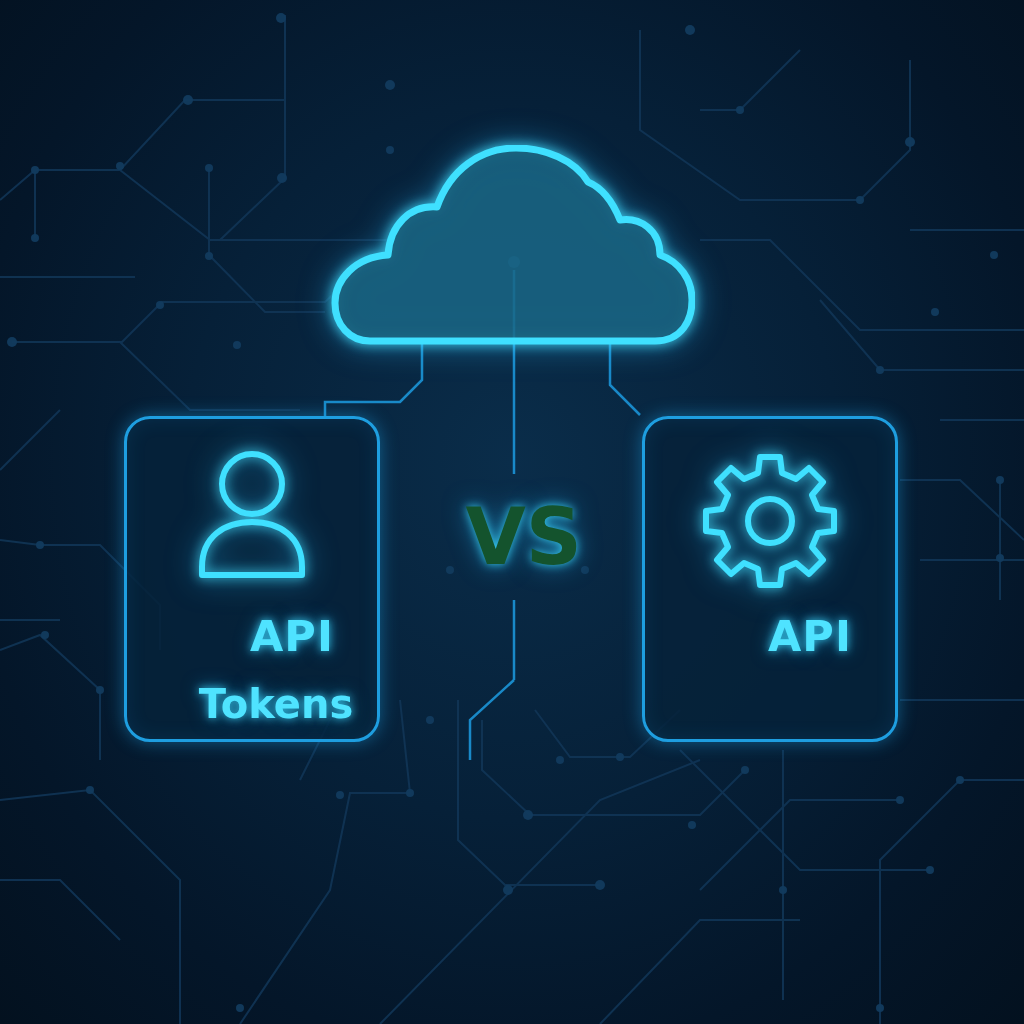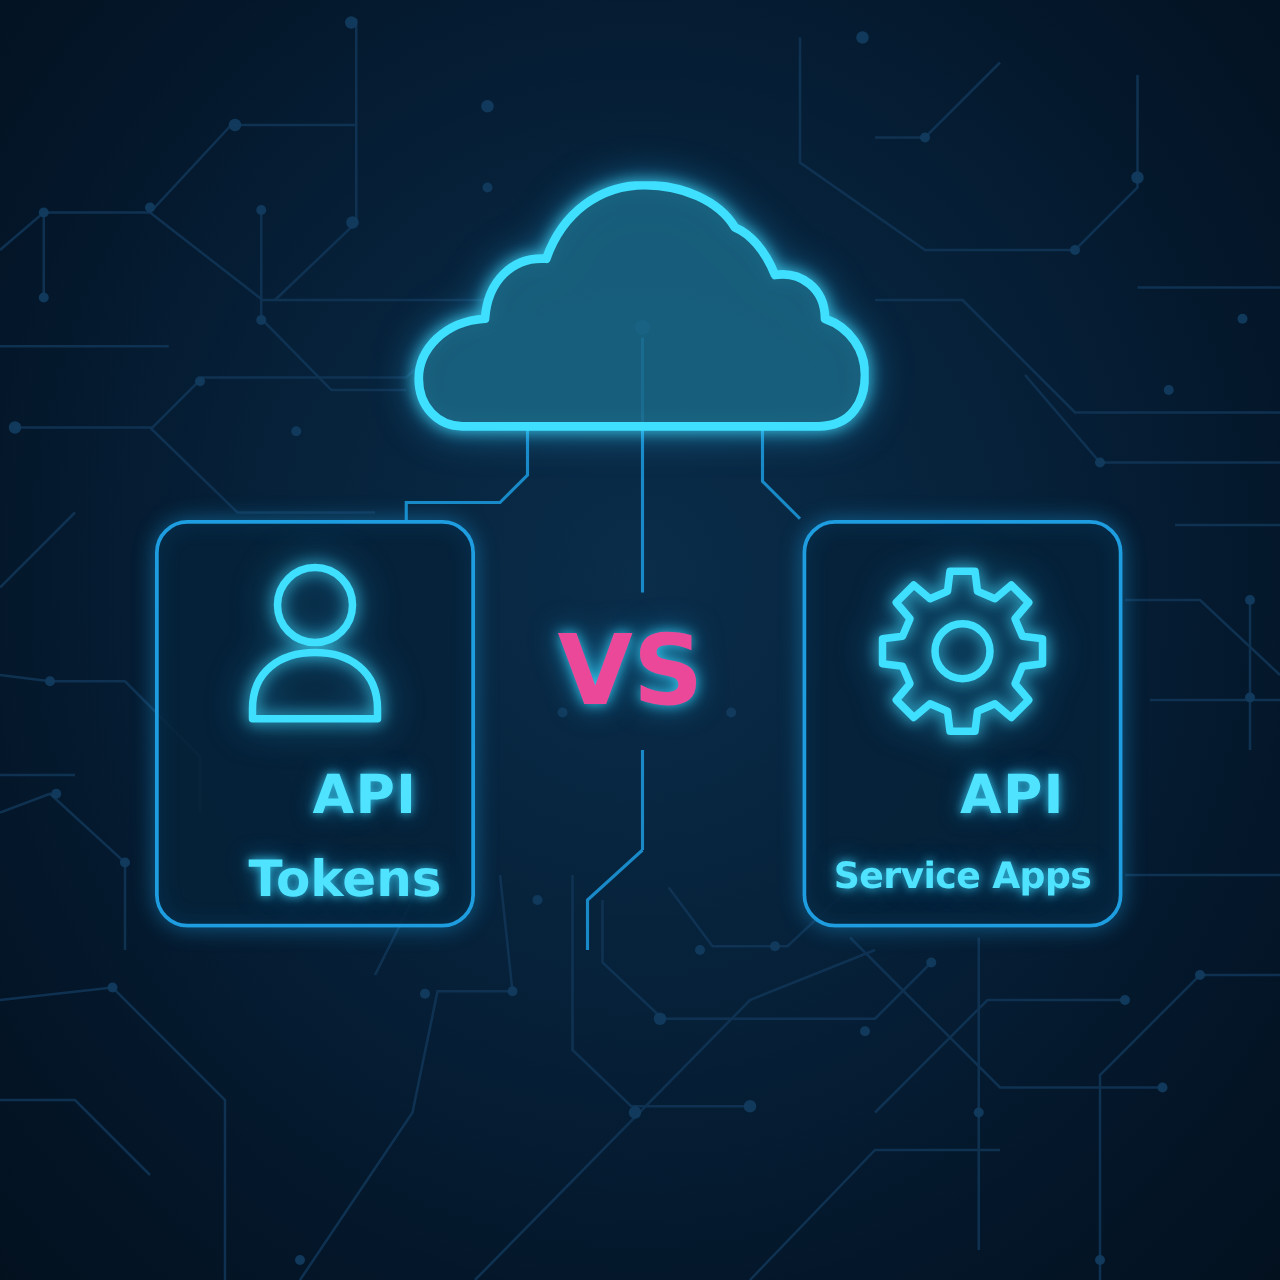--- a/index.html
+++ b/index.html
@@ -26,22 +26,22 @@
   .card-title {
     position: absolute; left: 0; width: 100%; text-align: center;
     color: #4fe3ff; font-weight: bold;
     text-shadow: 0 0 8px rgba(60, 220, 255, 0.8), 0 0 18px rgba(40, 190, 255, 0.5);
     font-family: "DejaVu Sans", sans-serif;
   }
   .title-main { top: 192px; font-size: 43px; letter-spacing: 1px; margin-left: 40px; }
   .title-sub-left { top: 262px; font-size: 40px; padding-left: 24px; }
   .title-sub-right { top: 264px; font-size: 29px; letter-spacing: -0.5px; }
   .vs {
-    position: absolute; left: 446px; top: 492px; width: 136px; text-align: left;
-    font-size: 78px; font-weight: bold; color: #ec4899;
+    position: absolute; left: 446px; top: 492px; width: 136px; text-align: right;
+    font-size: 78px; font-weight: bold; color: #14532d;
     font-family: "DejaVu Sans", sans-serif;
     text-shadow: 0 0 10px rgba(60, 220, 255, 0.85), 0 0 24px rgba(40, 190, 255, 0.55);
   }
   .glow { filter: drop-shadow(0 0 6px rgba(70, 225, 255, 0.9)) drop-shadow(0 0 14px rgba(40, 190, 255, 0.5)); }
 </style>
 </head>
 <body>
 
 <svg class="bg-circuit" viewBox="0 0 1024 1024">
   <g stroke="#113556" stroke-width="2" fill="none" opacity="0.9">
@@ -159,16 +159,15 @@
   <div class="vs">VS</div>
 
   <div class="card card-right">
     <div class="card-icon" style="top:32px;">
       <svg class="glow" width="146" height="140" viewBox="-73 -70 146 140">
         <path d="M-10 -64 L10 -64 L12 -48 L26 -42 L39 -53 L53 -39 L42 -26 L48 -12 L64 -10 L64 10 L48 12 L42 26 L53 39 L39 53 L26 42 L12 48 L10 64 L-10 64 L-12 48 L-26 42 L-39 53 L-53 39 L-42 26 L-48 12 L-64 10 L-64 -10 L-48 -12 L-42 -26 L-53 -39 L-39 -53 L-26 -42 L-12 -48 Z" fill="none" stroke="#3fe0ff" stroke-width="6" stroke-linejoin="round"></path>
         <circle cx="0" cy="0" r="22" fill="none" stroke="#3fe0ff" stroke-width="6"></circle>
       </svg>
     </div>
     <div class="card-title title-main">API</div>
-    <div class="card-title title-sub-right">Service Apps</div>
   </div>
 
 </div>
 
 </body></html>

